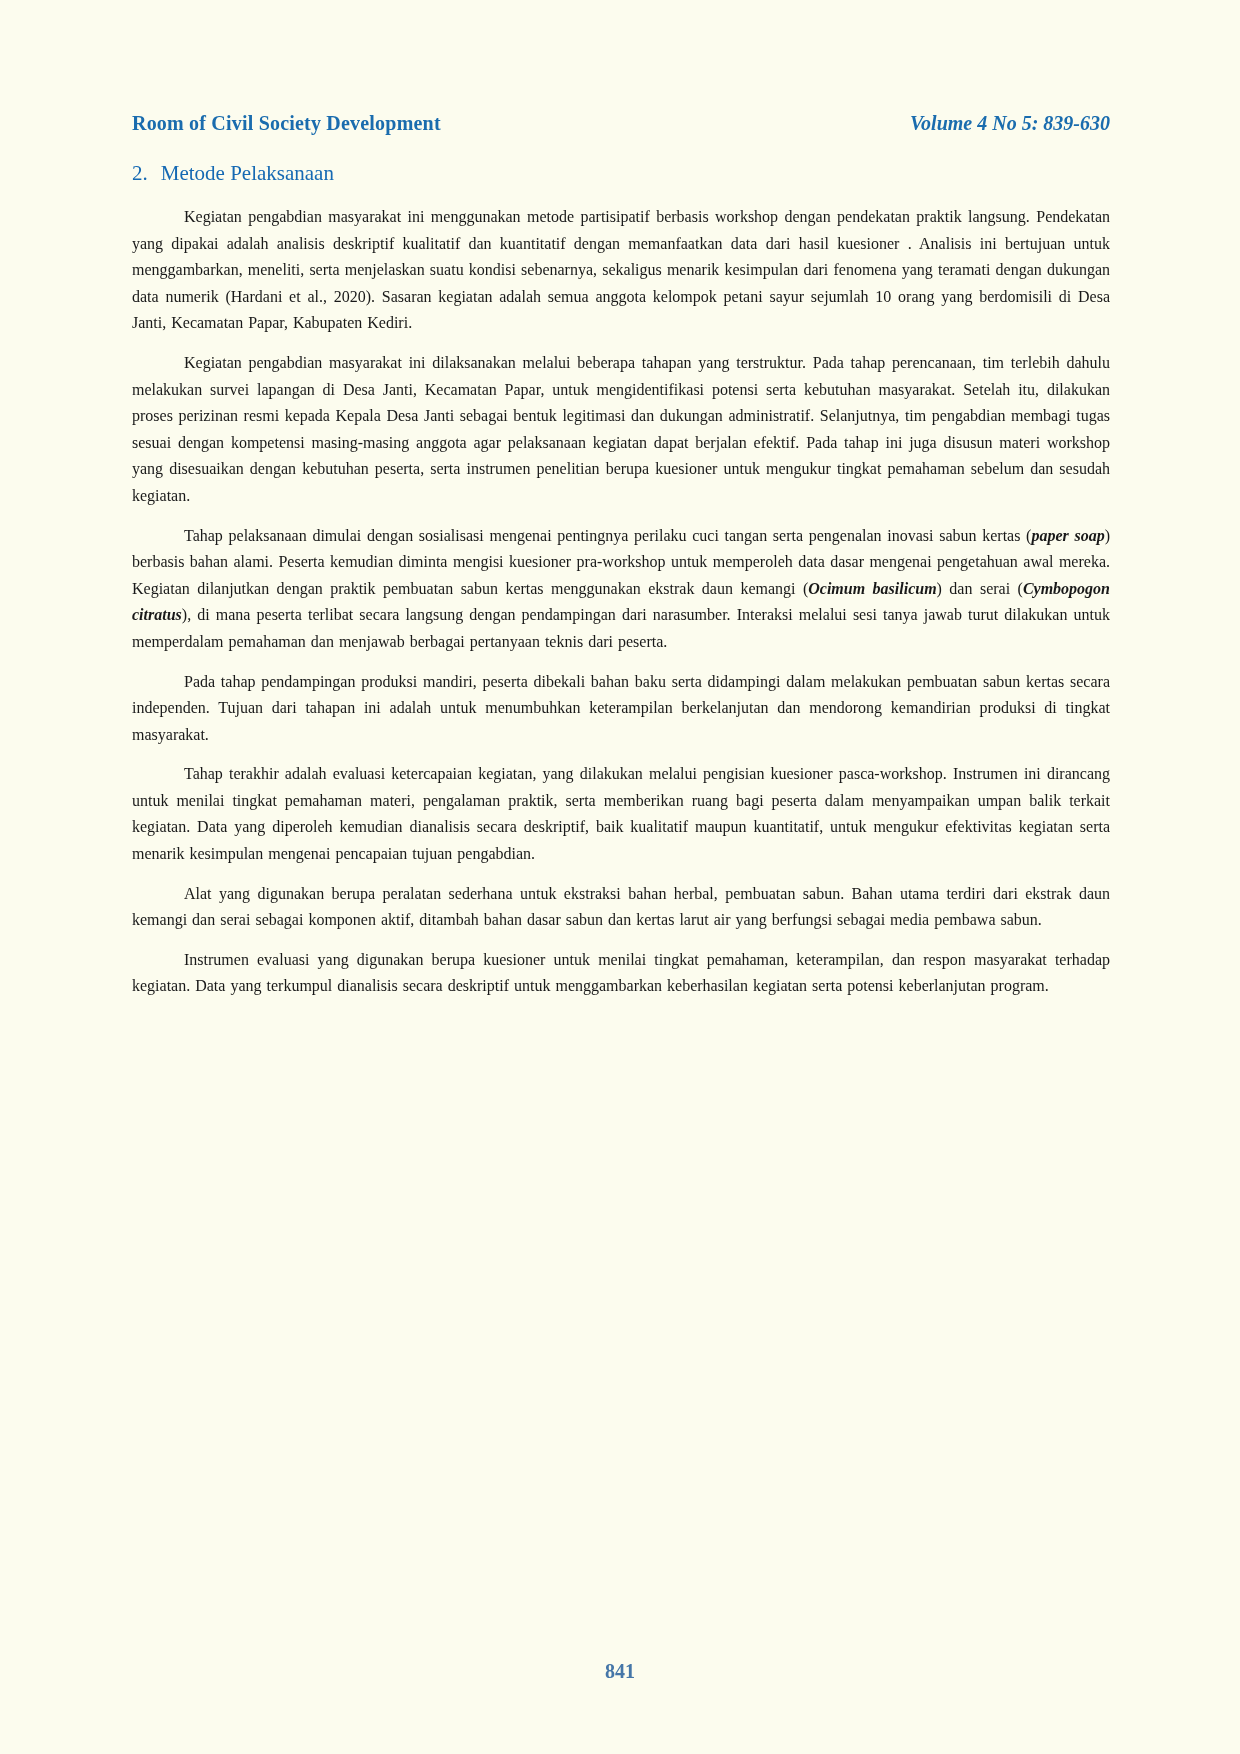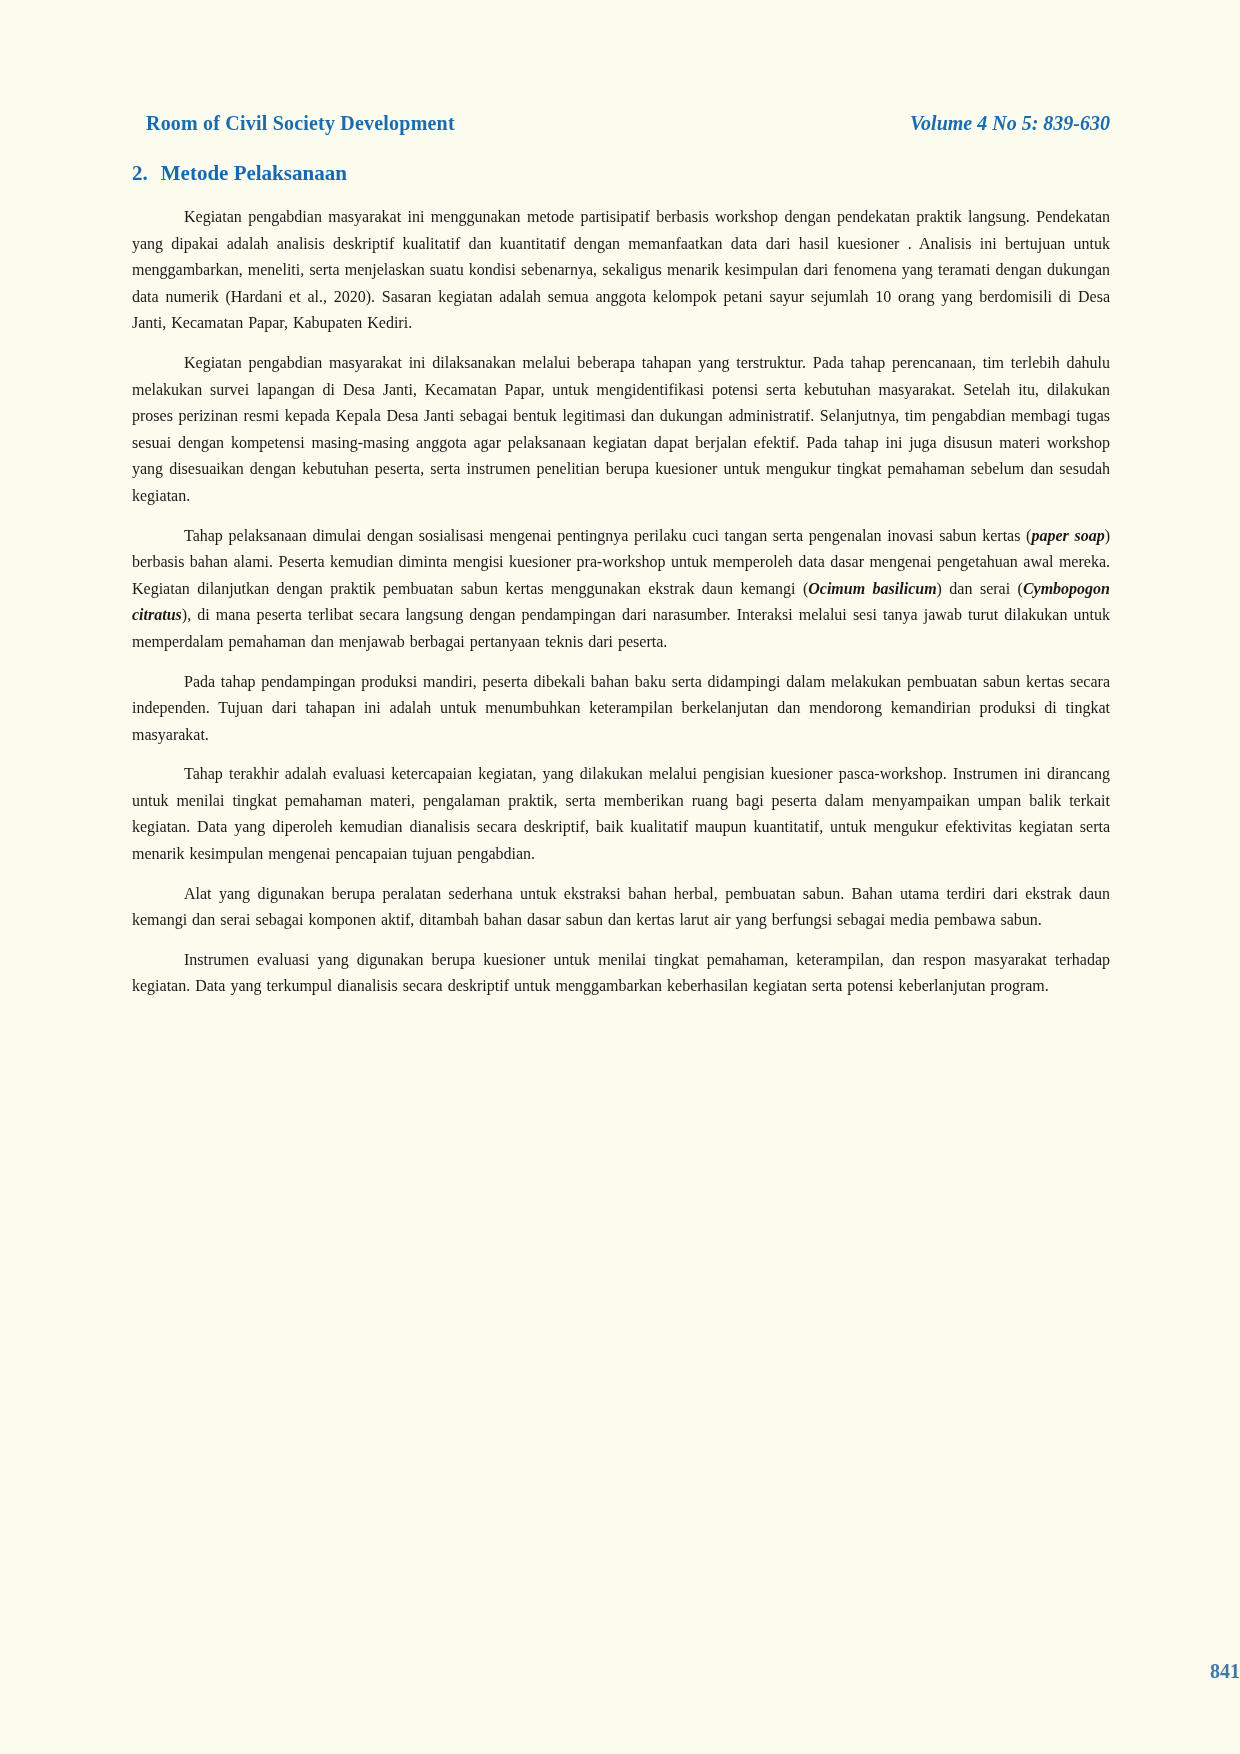--- a/index.html
+++ b/index.html
@@ -18,56 +18,55 @@
     background: #fcfcee;
     box-sizing: border-box;
     padding: 112px 130px 0 132px;
     color: #191919;
   }
   .header {
     display: flex;
     justify-content: space-between;
     align-items: baseline;
     margin-bottom: 26px;
-    margin-left: 14px;
   }
   .journal {
     font-weight: bold;
     font-size: 20px;
     color: #1a6cae;
     letter-spacing: 0.2px;
   }
   .volume {
     font-weight: bold;
     font-style: italic;
     font-size: 20px;
     color: #1a6cae;
   }
   .section-heading {
     margin: 0 0 18px 0;
     font-size: 21px;
-    font-weight: bold;
+    font-weight: normal;
     color: #1569b3;
   }
   .sec-num { margin-right: 13px; }
   .body-par {
     margin: 0 0 13px 0;
     font-size: 16px;
     line-height: 26.6px;
     text-align: justify;
     text-indent: 52px;
     word-spacing: 1px;
   }
   .it { font-style: italic; font-weight: bold; }
   .footer {
     position: absolute;
     left: 0;
     top: 1660px;
     width: 1240px;
-    text-align: right;
+    text-align: center;
   }
   .page-number {
     font-weight: bold;
     font-size: 20px;
     color: #4576a8;
   }
 </style>
 </head>
 <body>
 

